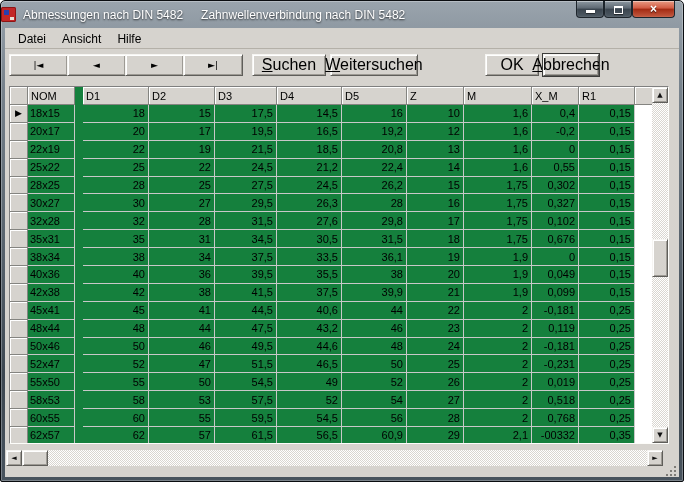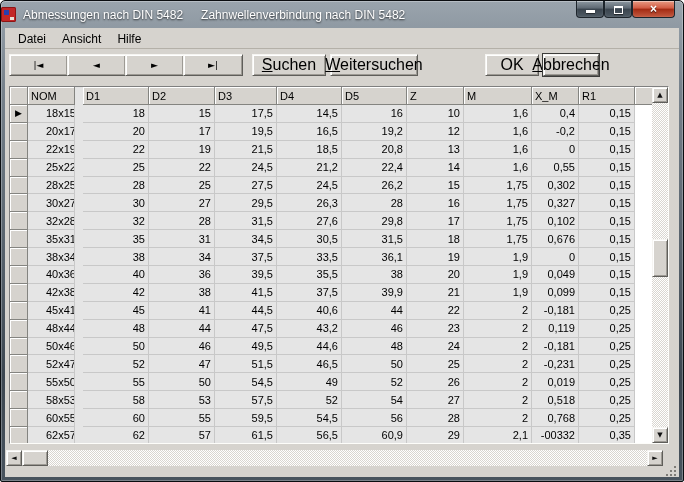--- a/index.html
+++ b/index.html
@@ -44,34 +44,34 @@
     border:1px solid;border-color:#f6f5f2 #5f5e5a #5f5e5a #f6f5f2;
     box-shadow:inset 1px 1px 0 #fff, inset -1px -1px 0 #9d9a94;
     display:flex;align-items:center;justify-content:center;cursor:default;}
   .tbtn.navb{font-size:9px;}
   .tbtn.default{outline:1px solid #3c3c3a;}
   .u{text-decoration:underline;}
 
   
   .grid{position:absolute;left:4px;top:58px;width:660px;height:358px;background:#fff;
     border:1px solid;border-color:#7f7f7f #fdfdfa #fdfdfa #7f7f7f;}
-  .grid-body-wrap{position:absolute;left:0;top:0;right:16px;bottom:0;overflow:hidden;background:#e5e5e5;}
+  .grid-body-wrap{position:absolute;left:0;top:0;right:16px;bottom:0;overflow:hidden;background:#15803d;}
 
   .grid-header{display:flex;height:18px;}
   .hcell{height:100%;background:#d6d3ce;border-right:1px solid #848480;border-bottom:1px solid #848480;
     box-shadow:inset 1px 1px 0 #fff;font-size:11px;display:flex;align-items:center;padding-left:3px;overflow:hidden;}
   .hcell-fill{flex:1;background:#d6d3ce;border-bottom:1px solid #848480;box-shadow:inset 1px 1px 0 #fff;}
 
   .grid-row{display:flex;height:17.9px;}
   .sel{width:18px;flex:0 0 18px;background:#d6d3ce;border-right:1px solid #848480;border-bottom:1px solid #848480;
     box-shadow:inset 1px 1px 0 #fff;display:flex;align-items:center;justify-content:center;font-size:9px;line-height:1;}
   .cell{border-right:1px solid #c8c8c8;border-bottom:1px solid #c8c8c8;font-size:11px;
     display:flex;align-items:center;overflow:hidden;white-space:nowrap;}
   .cell.num{justify-content:flex-end;padding-right:3px;}
-  .cell.text{justify-content:flex-start;padding-left:18px;}
+  .cell.text{justify-content:flex-start;padding-left:2px;}
   .cell-fill{flex:1;background:#fff;}
 
   .col-sel{width:18px;flex:0 0 18px;}
   .col-0{width:47px;flex:0 0 47px;}
   .col-1{width:66px;flex:0 0 66px;margin-left:8px;}
   .col-2{width:66px;flex:0 0 66px;}
   .col-3{width:62px;flex:0 0 62px;}
   .col-4{width:65px;flex:0 0 65px;}
   .col-5{width:65px;flex:0 0 65px;}
   .col-6{width:57px;flex:0 0 57px;}

